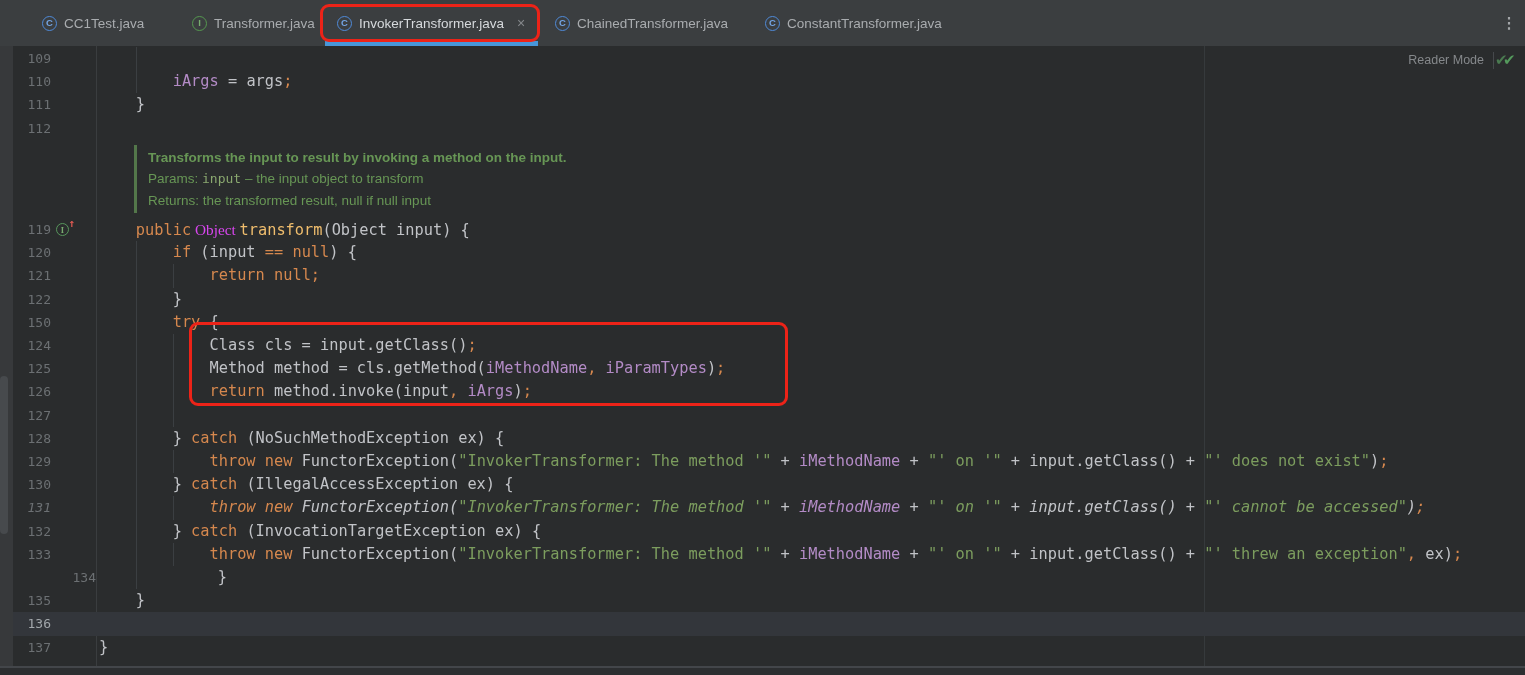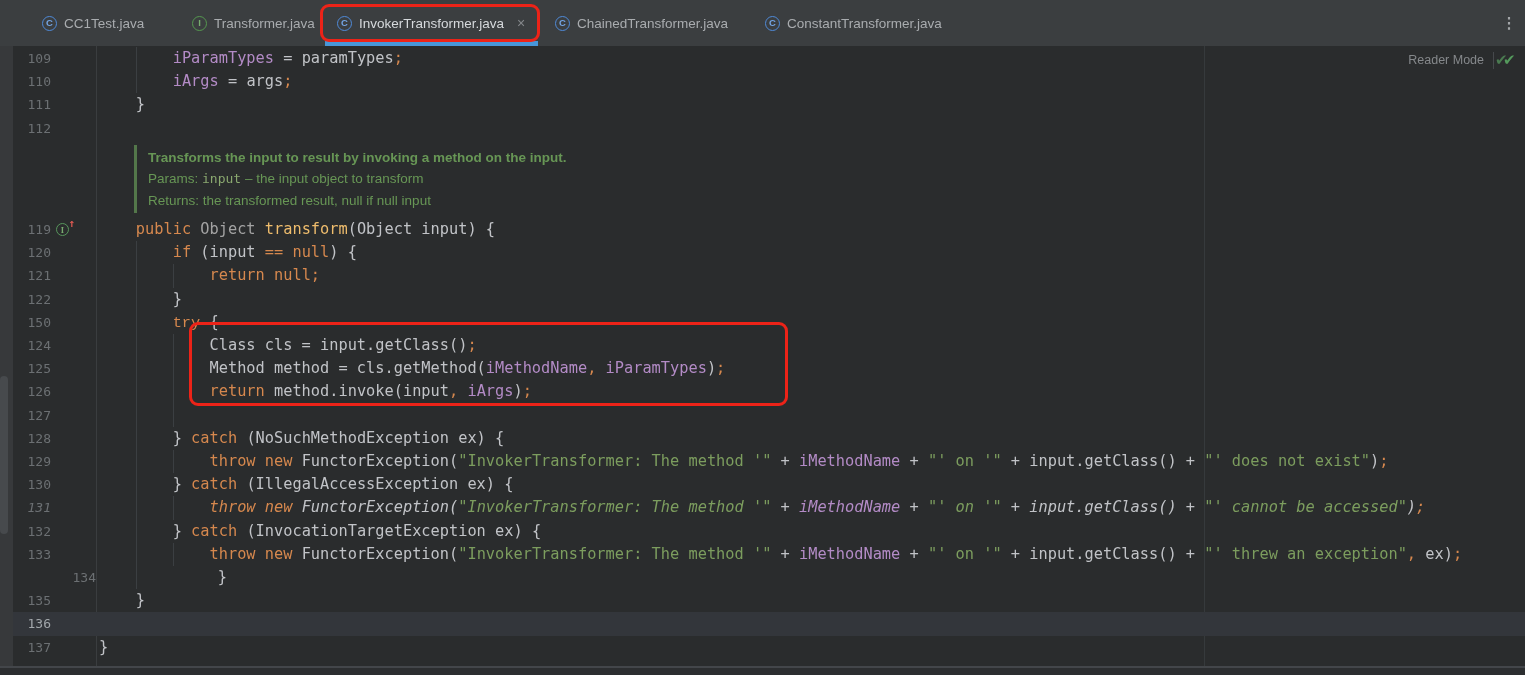--- a/index.html
+++ b/index.html
@@ -102,21 +102,20 @@
         <div class="indent-guide" style="left: 135.8px; top: 195.2px; height: 348px;"></div>
         <div class="indent-guide" style="left: 172.6px; top: 218.4px; height: 23.2px;"></div>
         <div class="indent-guide" style="left: 172.6px; top: 288px; height: 92.8px;"></div>
         <div class="indent-guide" style="left: 172.6px; top: 404px; height: 23.2px;"></div>
         <div class="indent-guide" style="left: 172.6px; top: 450.4px; height: 23.2px;"></div>
         <div class="indent-guide" style="left: 172.6px; top: 496.8px; height: 23.2px;"></div>
       </div>
     <div id="rows-mount">
         <div class="row" style="top: 1px;">
           <span class="lnum">109</span>
-          <span class="codeline"><span style="color: rgb(193, 195, 199);">        </span><span style="color: rgb(179, 139, 198);">iParamTypes</span><span style="color: rgb(193, 195, 199);"> = paramTypes</span><span style="color: rgb(214, 136, 78);">;</span></span>
         </div>
         <div class="row" style="top: 24.2px;">
           <span class="lnum">110</span>
           <span class="codeline"><span style="color: rgb(193, 195, 199);">        </span><span style="color: rgb(179, 139, 198);">iArgs</span><span style="color: rgb(193, 195, 199);"> = args</span><span style="color: rgb(214, 136, 78);">;</span></span>
         </div>
         <div class="row" style="top: 47.4px;">
           <span class="lnum">111</span>
           <span class="codeline"><span style="color: rgb(193, 195, 199);">    }</span></span>
         </div>
         <div class="row" style="top: 70.6px;">
@@ -128,37 +127,37 @@
           <div class="docline" style="top: 7px;"><span style="color: rgb(103, 150, 85); font-weight: bold;">Transforms the input to result by invoking a method on the input.</span></div>
           <div class="docline" style="top: 50px;"><span style="color: rgb(103, 150, 85);">Returns: the transformed result, null if null input</span></div>
           <div class="docline" style="top: 28.5px;"><span style="color: rgb(103, 150, 85);">Params: </span><span class="doccode-part" style="color: rgb(138, 168, 111);">input</span><span style="color: rgb(103, 150, 85);"> – the input object to transform</span></div>
         </div>
         <div class="row" style="top: 172px;">
           <span class="lnum">119</span>
           <span class="ovr">
             <span class="ring">I</span>
             <span class="arr">↑</span>
           </span>
-          <span class="codeline"><span style="color: rgb(193, 195, 199);">    </span><span style="color: rgb(214, 136, 78);">public</span><span style="color: #a3a3a3;"> Object </span><span style="color: rgb(239, 189, 109);">transform</span><span style="color: rgb(193, 195, 199);">(Object input) {</span></span>
+          <span class="codeline"><span style="color: rgb(193, 195, 199);">    </span><span style="color: rgb(214, 136, 78);">public</span><span style="color: #d946ef; font-family: Liberation Serif, serif;"> Object </span><span style="color: rgb(239, 189, 109);">transform</span><span style="color: rgb(193, 195, 199);">(Object input) {</span></span>
         </div>
         <div class="row" style="top: 195.2px;">
           <span class="lnum">120</span>
           <span class="codeline"><span style="color: rgb(193, 195, 199);">        </span><span style="color: rgb(214, 136, 78);">if</span><span style="color: rgb(193, 195, 199);"> (input </span><span style="color: rgb(214, 136, 78);">==</span><span style="color: rgb(193, 195, 199);"> </span><span style="color: rgb(214, 136, 78);">null</span><span style="color: rgb(193, 195, 199);">) {</span></span>
         </div>
         <div class="row" style="top: 218.4px;">
           <span class="lnum">121</span>
           <span class="codeline"><span style="color: rgb(193, 195, 199);">            </span><span style="color: rgb(214, 136, 78);">return</span><span style="color: rgb(193, 195, 199);"> </span><span style="color: rgb(214, 136, 78);">null</span><span style="color: rgb(214, 136, 78);">;</span></span>
         </div>
         <div class="row" style="top: 241.6px;">
           <span class="lnum">122</span>
           <span class="codeline"><span style="color: rgb(193, 195, 199);">        }</span></span>
         </div>
         <div class="row" style="top: 264.8px;">
           <span class="lnum">150</span>
-          <span class="codeline"><span style="color: rgb(193, 195, 199);">        </span><span style="color: rgb(214, 136, 78); font-family: Liberation Mono, monospace;">try</span><span style="color: rgb(193, 195, 199);"> {</span></span>
+          <span class="codeline"><span style="color: rgb(193, 195, 199);">        </span><span style="color: rgb(214, 136, 78);">try</span><span style="color: rgb(193, 195, 199);"> {</span></span>
         </div>
         <div class="row" style="top: 288px; padding-left: 24px;">
           <span class="lnum">124</span>
           <span class="codeline"><span style="color: rgb(193, 195, 199);">            Class cls = input.getClass()</span><span style="color: rgb(214, 136, 78);">;</span></span>
         </div>
         <div class="row" style="top: 311.2px;">
           <span class="lnum">125</span>
           <span class="codeline"><span style="color: rgb(193, 195, 199);">            Method method = cls.getMethod(</span><span style="color: rgb(179, 139, 198);">iMethodName</span><span style="color: rgb(214, 136, 78);">,</span><span style="color: rgb(193, 195, 199);"> </span><span style="color: rgb(179, 139, 198);">iParamTypes</span><span style="color: rgb(193, 195, 199);">)</span><span style="color: rgb(214, 136, 78);">;</span></span>
         </div>
         <div class="row" style="top: 334.4px;">

